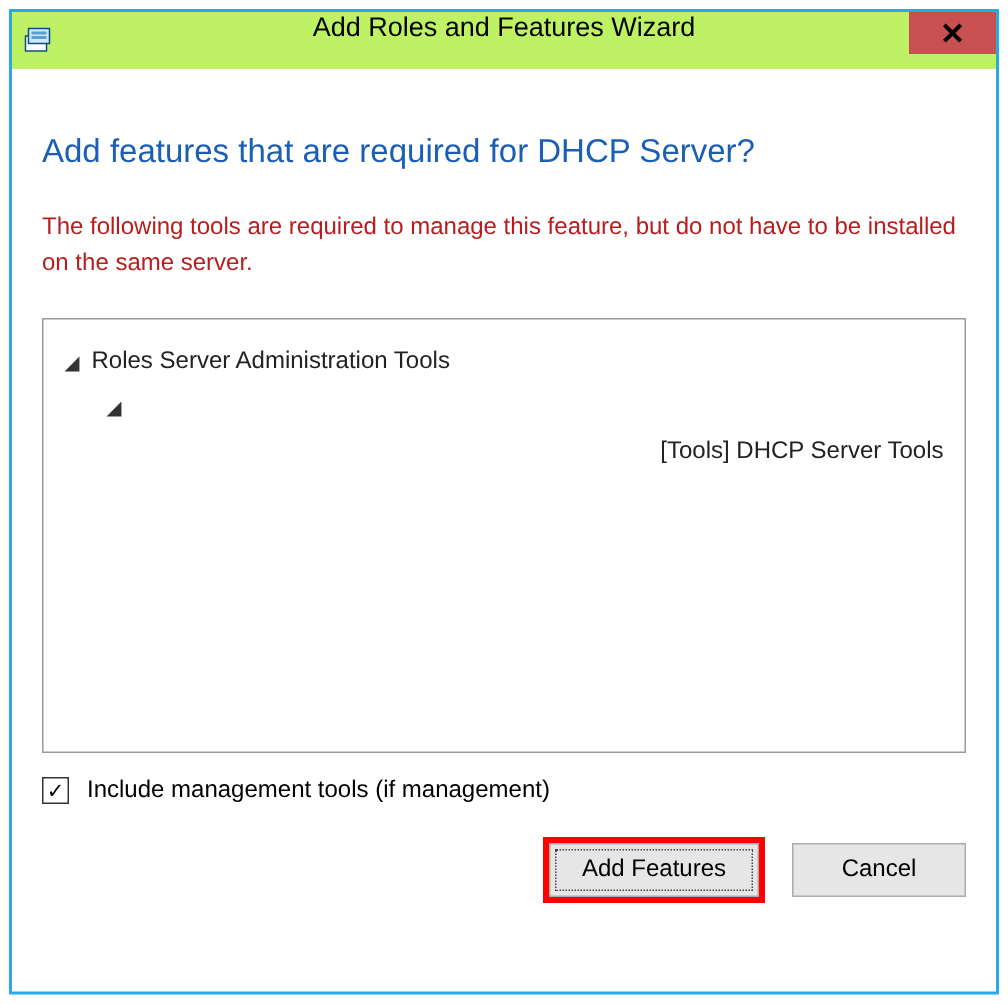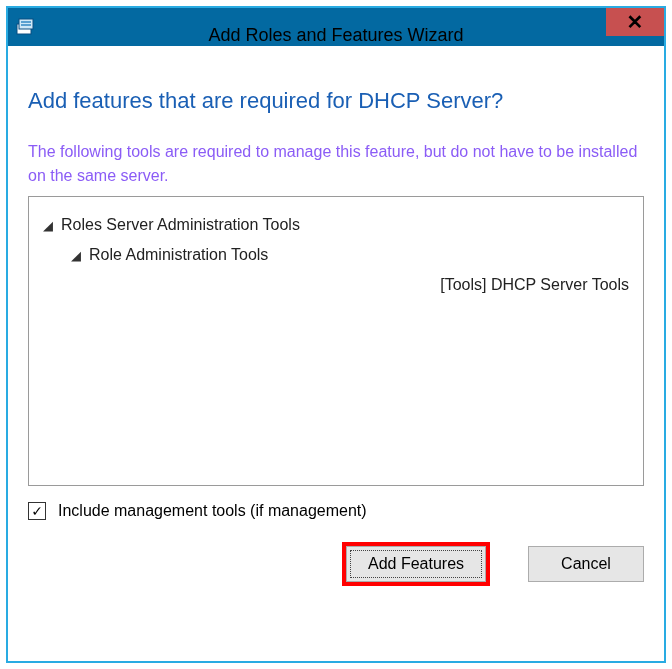--- a/index.html
+++ b/index.html
@@ -14,23 +14,23 @@
   .win-frame {
     width: 100%;
     height: 100%;
     border: 2px solid #29abe2;
     background: #fff;
     display: flex;
     flex-direction: column;
   }
   .titlebar {
     height: 38px;
-    background: #0369a1;
+    background: #bef264;
     display: flex;
-    align-items: flex-end;
+    align-items: flex-start;
     position: relative;
   }
   .titlebar .icon-holder {
     width: 28px;
     height: 38px;
     display: flex;
     align-items: center;
     justify-content: center;
     margin-left: 4px;
   }
@@ -65,23 +65,23 @@
     flex-direction: column;
   }
   .heading {
     font-size: 22px;
     color: #1a5fb4;
     margin: 20px 0 26px 0;
     font-weight: 400;
   }
   .description {
     font-size: 16px;
-    color: #8b5cf6;
+    color: #b91c1c;
     line-height: 1.5;
-    margin-bottom: 8px;
+    margin-bottom: 24px;
   }
   .tree-box {
     border: 1px solid #9a9a9a;
     height: 290px;
     padding: 12px 14px;
     overflow: auto;
     font-size: 16px;
     color: #222;
   }
   .tree-row { display:flex; align-items:center; margin: 2px 0; height:28px;}
@@ -152,39 +152,38 @@
     <div class="heading">Add features that are required for DHCP Server?</div>
     <div class="description">The following tools are required to manage this feature, but do not have to be installed on the same server.</div>
 
     <div class="tree-box">
       <div class="tree-row">
         <span class="arrow-glyph">◢</span>
         <span>Roles Server Administration Tools</span>
       </div>
       <div class="tree-row indent-1">
         <span class="arrow-glyph">◢</span>
-        <span>Role Administration Tools</span>
       </div>
       <div class="tree-row indent-2">
         <span class="arrow-glyph"></span>
         <span>[Tools] DHCP Server Tools</span>
       </div>
     </div>
 
     <div class="checkbox-row">
       <div class="checkbox">
         <span>✓</span>
       </div>
       <span>Include management tools (if management)</span>
     </div>
 
     <div class="button-row">
       <div class="btn btn-primary-highlight" style="width:140px;position:relative;justify-content:center;">
         <div style="position:absolute;inset:3px;border:1px dotted #444;pointer-events:none;"></div>
         <span>Add Features</span>
       </div>
-      <div class="btn" style="width:116px;margin-left:20px;">
+      <div class="btn" style="width:116px;">
         <span>Cancel</span>
       </div>
     </div>
 
   </div>
 </div>
 
 </body></html>

